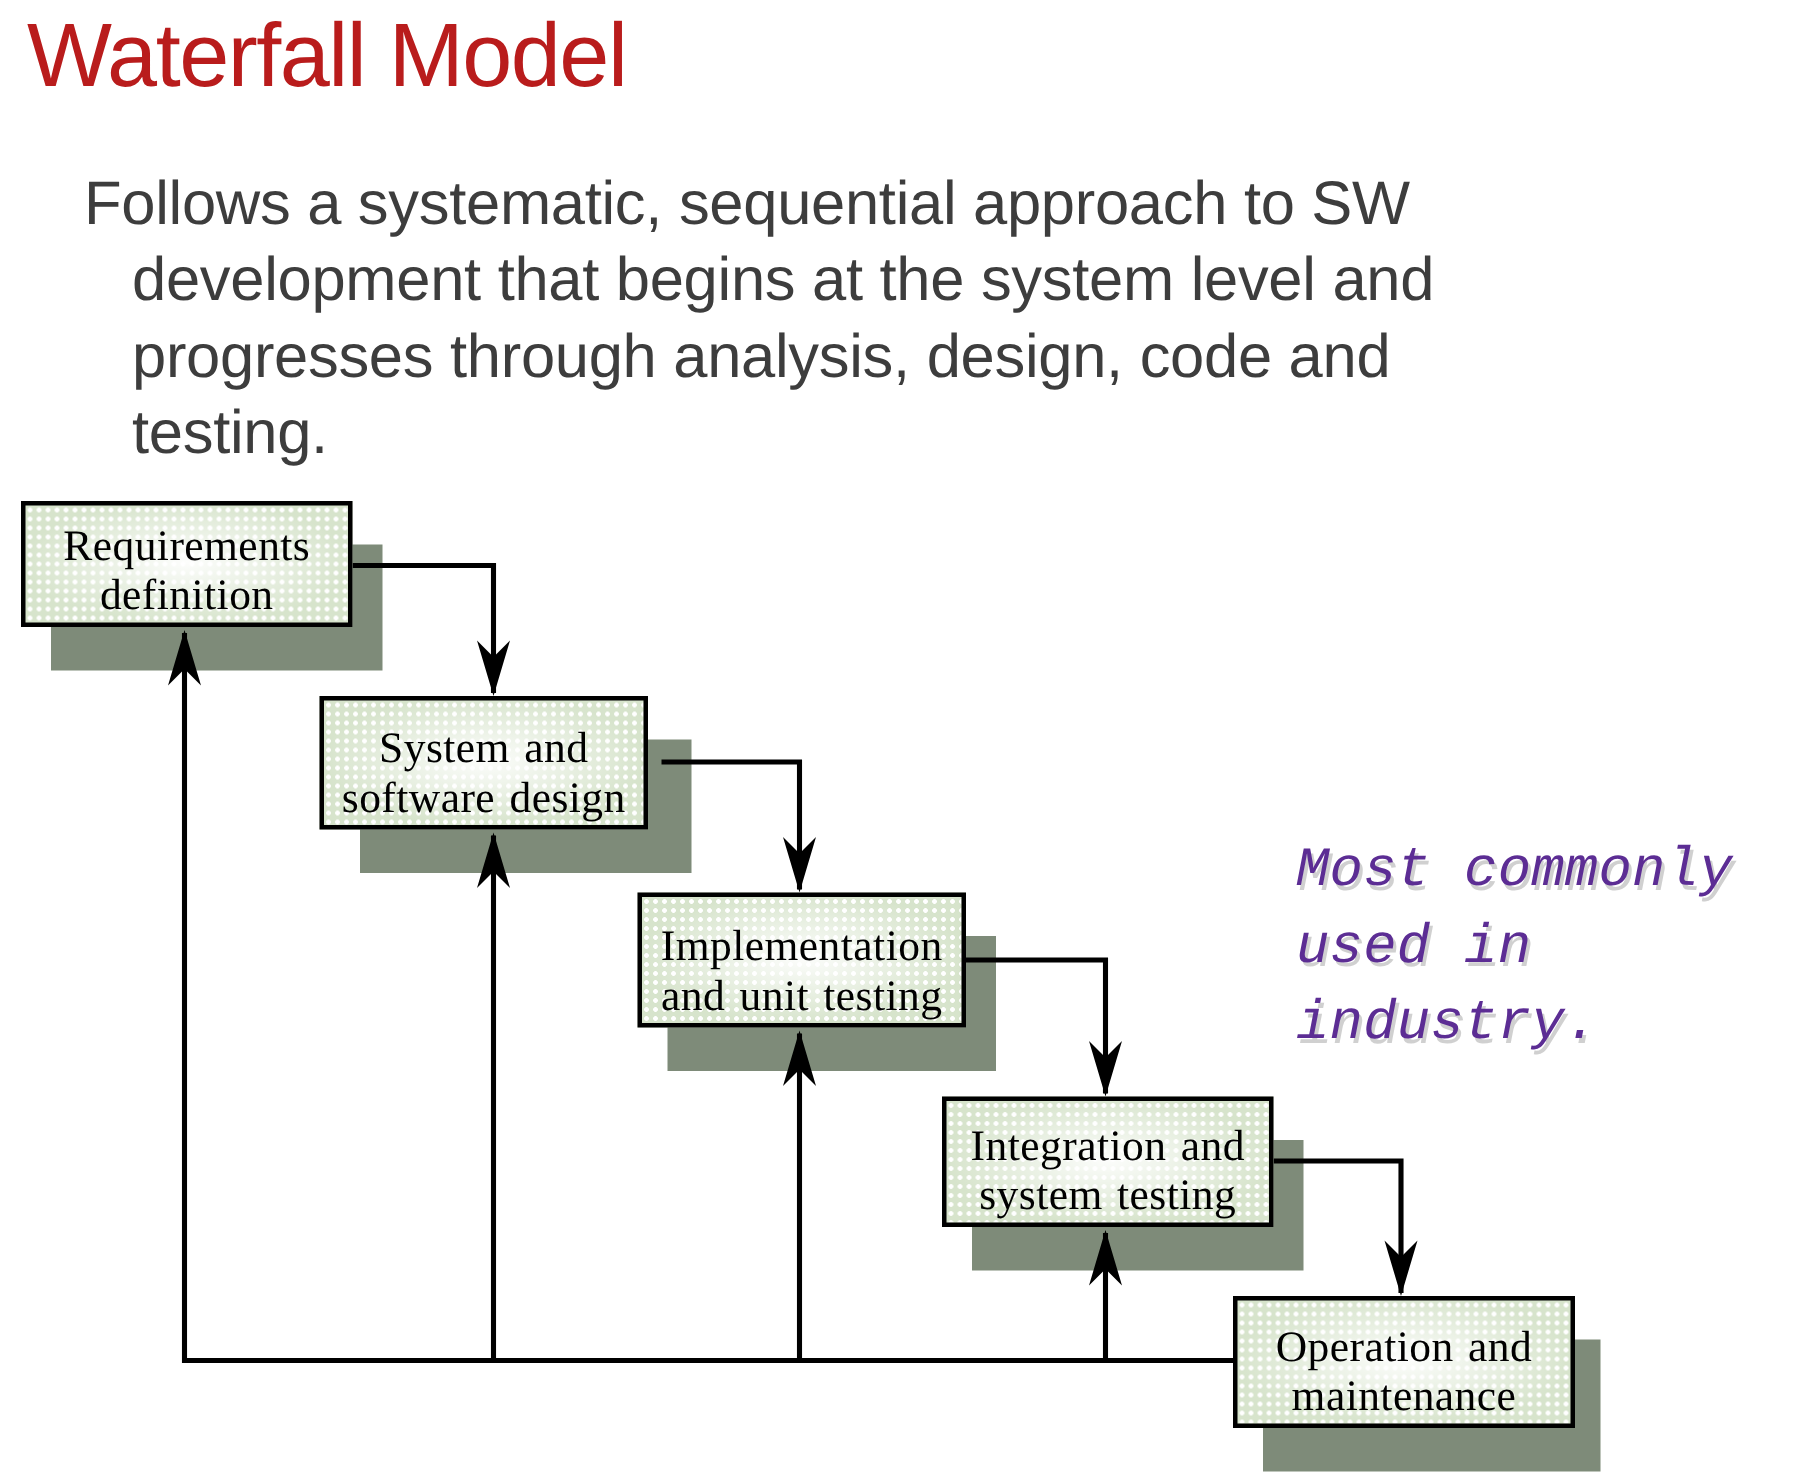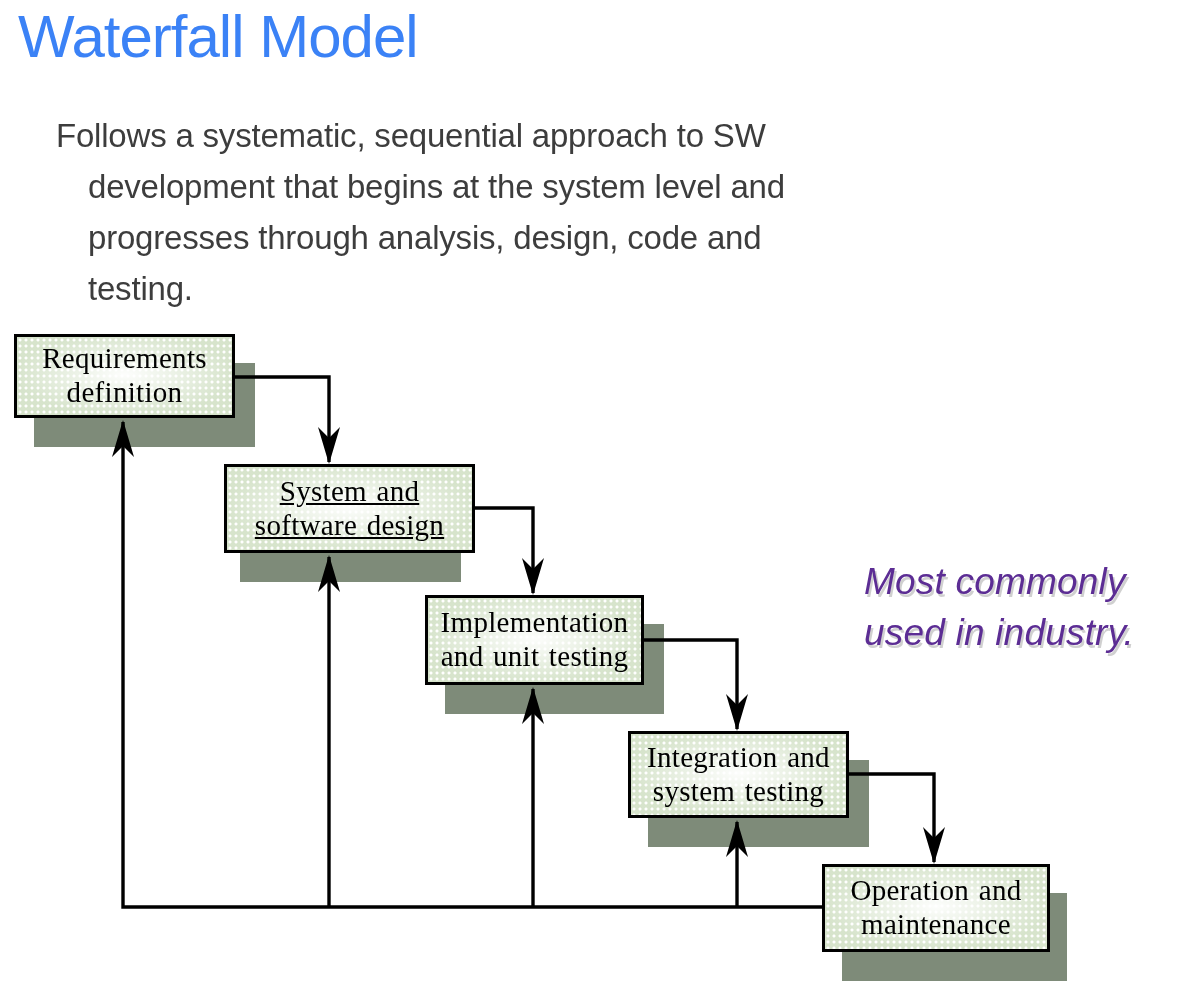--- a/index.html
+++ b/index.html
@@ -9,77 +9,77 @@
     overflow: hidden;
     font-family: "Liberation Sans", sans-serif;
     position: relative;
   }
   .stage { position: absolute; left: 0; top: 0; width: 1202px; height: 982px; }
 
   .page-title {
     position: absolute; left: 18px; top: 2px;
     margin: 0;
     font-size: 60px; font-weight: 500; letter-spacing: -1px;
-    color: #3b82f6;
+    color: #b91c1c;
     font-family: "Liberation Sans", sans-serif;
   }
 
   .intro {
     position: absolute; left: 56px; top: 110px; width: 1090px;
     margin: 0;
-    font-size: 33px; line-height: 51px;
+    font-size: 41px; line-height: 51px;
     color: #3d3d3d;
     letter-spacing: -0.2px;
     white-space: pre-line;
     padding-left: 32px; text-indent: -32px; 
     font-family: "Liberation Sans", sans-serif;
   }
 
   .note {
     position: absolute; left: 864px; top: 556px;
     font-size: 37px; line-height: 51px;
     font-style: italic;
     color: #5c2d94;
     white-space: pre-line;
     letter-spacing: 0.2px;
     text-shadow: 2px 3px 0 rgba(150,150,150,0.45);
-    font-family: Liberation Sans, sans-serif;
+    font-family: Liberation Mono, monospace;
   }
 
   .connectors { position: absolute; left: 0; top: 0; z-index: 2; }
 
   .shadow {
     position: absolute; z-index: 1;
     background: #7e8b79;
   }
   .s1 { left: 34px;  top: 363px; width: 221px; height: 84px; }
   .s2 { left: 240px; top: 493px; width: 221px; height: 89px; }
   .s3 { left: 445px; top: 624px; width: 219px; height: 90px; }
   .s4 { left: 648px; top: 760px; width: 221px; height: 87px; }
   .s5 { left: 842px; top: 893px; width: 225px; height: 88px; }
 
   .pbox {
     position: absolute; z-index: 3;
     box-sizing: border-box;
     border: 3px solid #000000;
-    display: flex; align-items: center; justify-content: center;
+    display: flex; align-items: flex-end; justify-content: center;
     text-align: center;
     font-family: "Liberation Serif", serif;
     font-size: 29px; line-height: 1.16;
     color: #000000;
     letter-spacing: 0.3px; word-spacing: 2px;
     background-color: #d7e4cc;
     background-image:
       radial-gradient(ellipse at 50% 48%, rgba(255,255,255,0.95) 0%, rgba(255,255,255,0.0) 72%),
       radial-gradient(circle, #ffffff 1.4px, rgba(255,255,255,0) 1.7px);
     background-size: 100% 100%, 6px 6px;
   }
   .pbox .pbox-label { white-space: pre-line; }
   .b1 { left: 14px;  top: 334px; width: 221px; height: 84px; }
-  .b2 { left: 224px; top: 464px; width: 251px; height: 89px; text-decoration: underline; }
+  .b2 { left: 213px; top: 464px; width: 219px; height: 89px; }
   .b3 { left: 425px; top: 595px; width: 219px; height: 90px; }
   .b4 { left: 628px; top: 731px; width: 221px; height: 87px; }
   .b5 { left: 822px; top: 864px; width: 228px; height: 88px; }
 </style>
 </head>
 <body>
 
 <div class="stage">
 
   <h1 class="page-title">Waterfall Model</h1>

